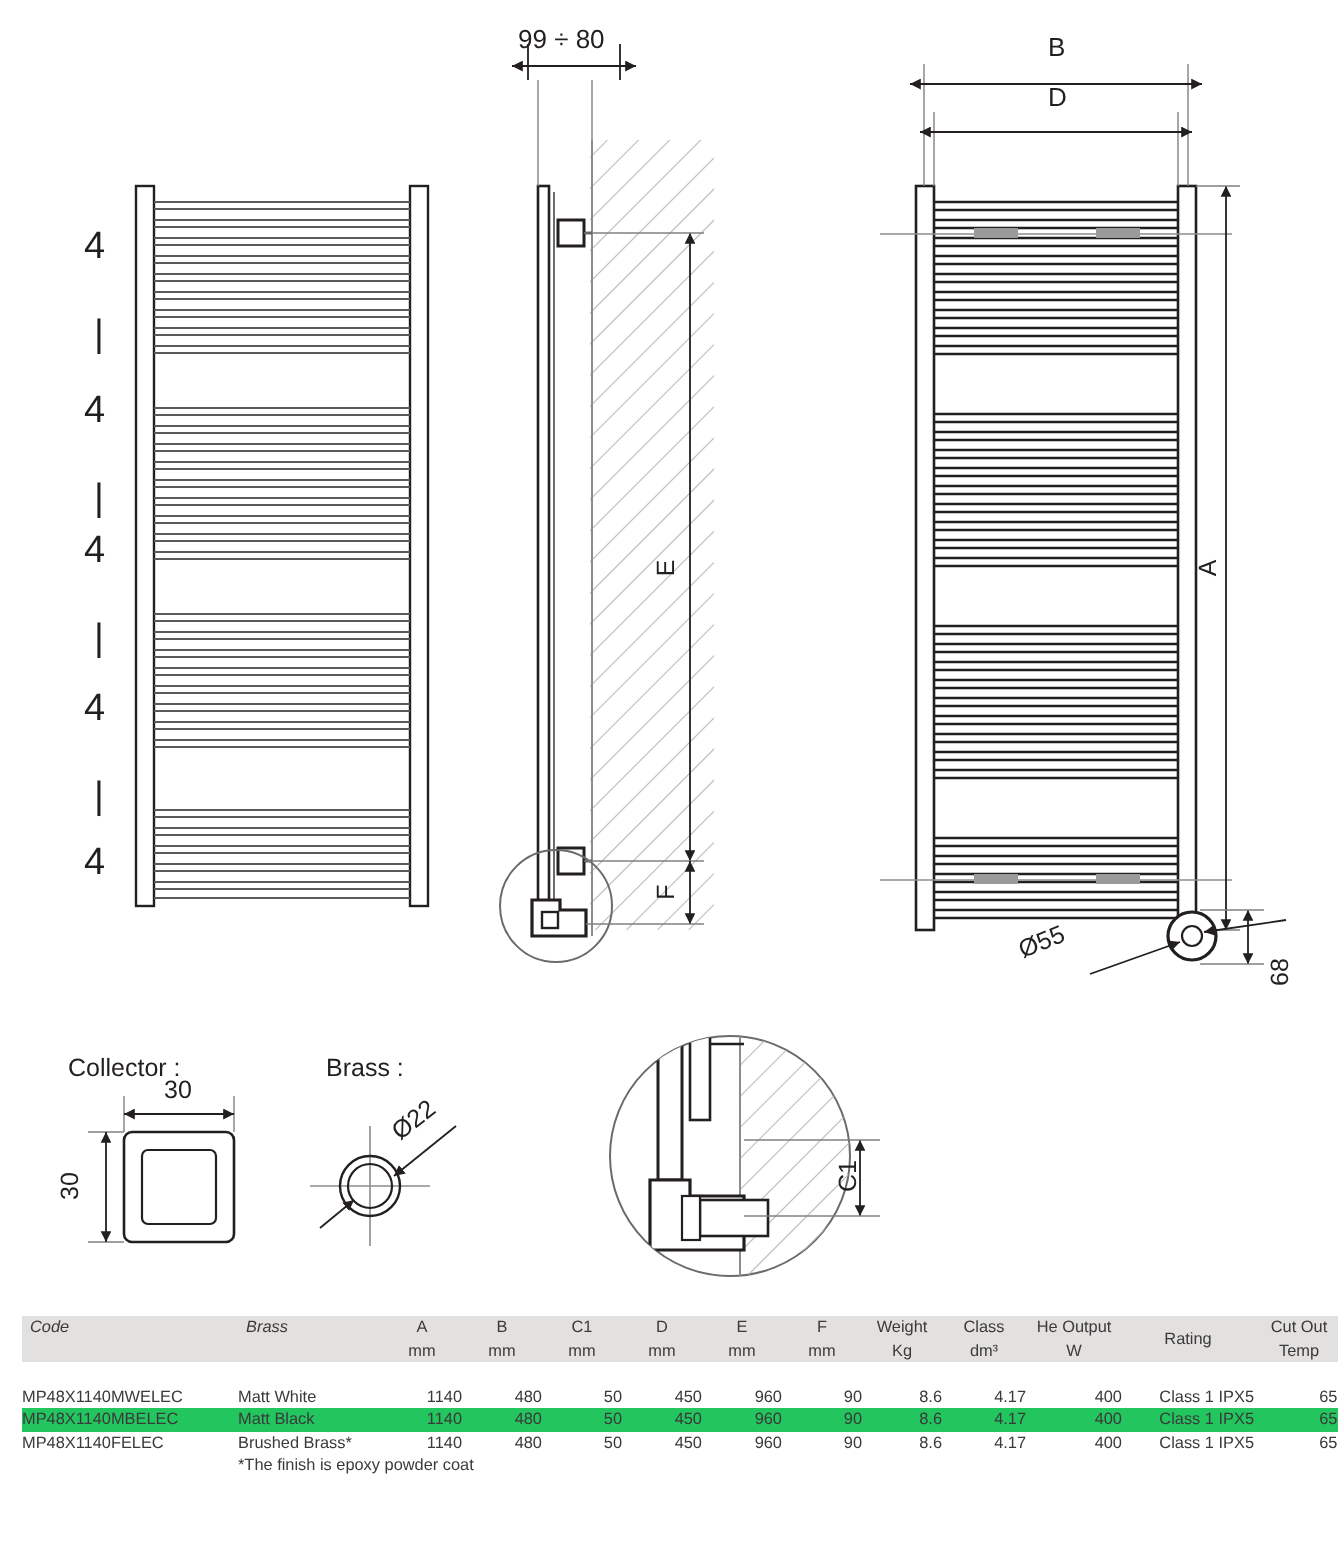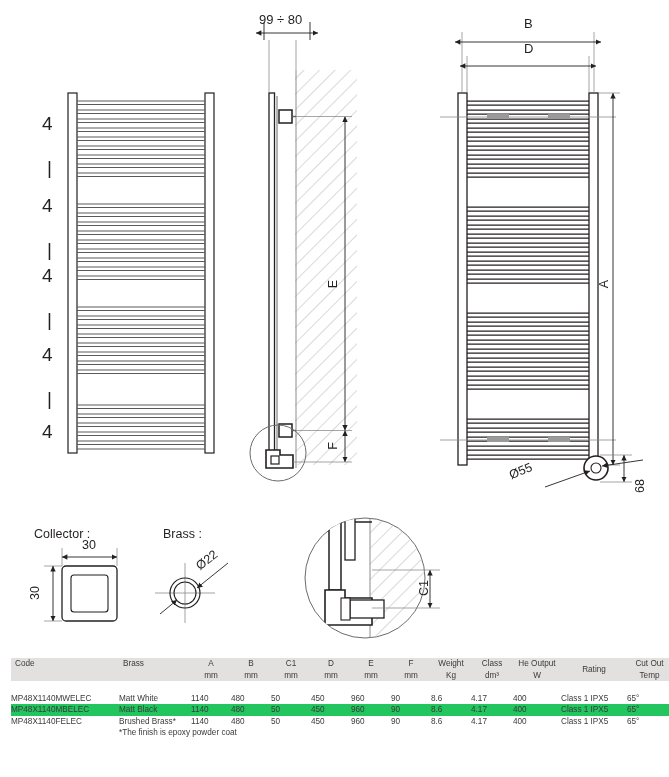--- a/index.html
+++ b/index.html
@@ -11,24 +11,24 @@
   .stage{position:absolute;left:0;top:0;width:669px;height:777px;}
   svg.draw{position:absolute;left:0;top:0;width:669px;height:660px;}
 
   
   .spec-table-wrap{position:absolute;left:0;top:658px;width:669px;}
   table.spec{border-collapse:collapse;width:647px;margin-left:11px;
     font-size:8.2px;color:#3a3a3a;table-layout:fixed;}
   table.spec th,table.spec td{padding:0;margin:0;font-weight:normal;
     line-height:11.5px;height:11.5px;vertical-align:middle;white-space:nowrap;}
   .hdr-cell{background:#e3e1df;text-align:center;}
-  .hdr-cell.left{text-align:left;padding-left:4px;}
+  .hdr-cell.left{text-align:left;padding-left:4px;font-style:italic;}
   .gapcell{background:transparent;height:10px;}
   tr.shade td{background:#22c55e;}
-  td.c{text-align:left;}
+  td.c{text-align:right;}
   td.l{text-align:left;padding-left:4px;}
   .foot-note{font-size:8.2px;color:#3a3a3a;padding-left:4px;padding-top:2px;}
   .rating-cell{vertical-align:middle;}
 
   
   col.c-code{width:108px;} col.c-colour{width:72px;}
   col.c-a{width:40px;} col.c-b{width:40px;} col.c-c1{width:40px;}
   col.c-d{width:40px;} col.c-e{width:40px;} col.c-f{width:40px;}
   col.c-weight{width:40px;} col.c-volume{width:42px;} col.c-he{width:48px;}
   col.c-rating{width:66px;} col.c-cut{width:45px;}

